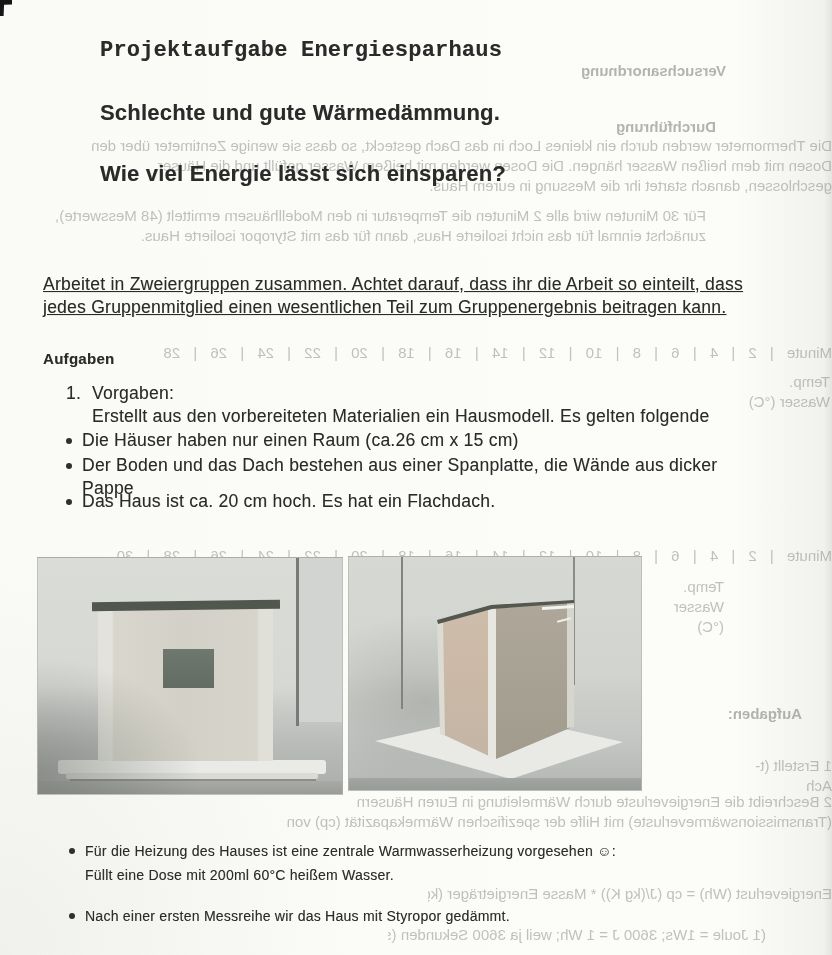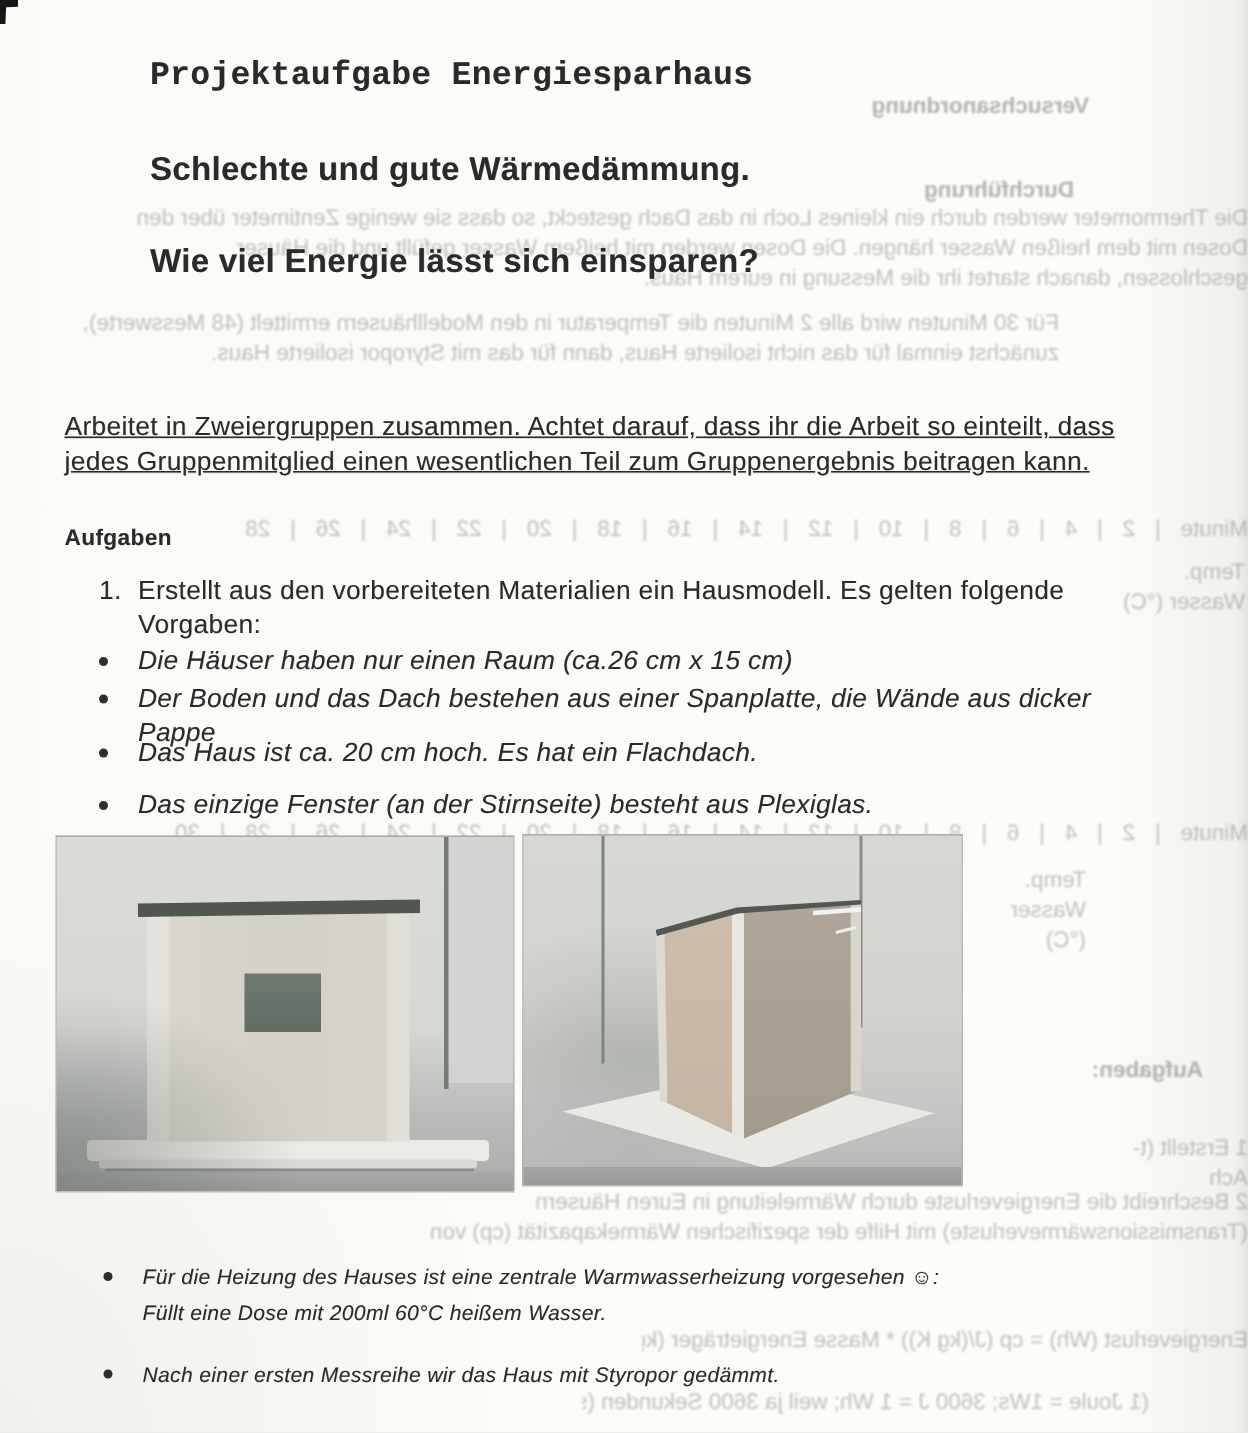--- a/index.html
+++ b/index.html
@@ -29,21 +29,21 @@
   .intro{ left:43px; top:273px;text-decoration:underline; }
   .aufgaben{ left:43px; top:337px; font-size:15px; font-weight:bold; letter-spacing:0.3px;margin-top:13px; }
   .line{ display:block; }
 
   .task1{ left:66px; top:382px; }
   .task1 .num{ display:inline-block; width:26px; vertical-align:top; }
   .task1 .ttext{ display:inline-block; vertical-align:top; }
 
   .bullet-row{ position:absolute; z-index:3; }
   .dot{ position:absolute; left:0; top:9px; width:6px; height:6px; border-radius:50%; background:#2f2f2f; }
-  .btext{ display:block; margin-left:26px;font-style:italic; }
+  .btext{ display:block; margin-left:16px; }
   .b1{ left:66px; top:429px; }
   .b2{ left:66px; top:454px; }
   .b3{ left:66px; top:490px; }
   .b4{ left:66px; top:525px; }
   .b-heat{ left:69px; top:839px; }
   .b-heat .body-txt2, .b-ins .body-txt2{ font-size:14px; letter-spacing:0.25px; line-height:24px; }
   .b-ins{ left:69px; top:904px; }
 
   
   .bleed{ position:absolute; z-index:1; transform:scaleX(-1); color:rgba(142,144,140,0.55);
@@ -130,46 +130,40 @@
   <div class="txt h-main t3">Wie viel Energie lässt sich einsparen?</div>
 
   <div class="txt body-txt intro">
     <span class="line">Arbeitet in Zweiergruppen zusammen. Achtet darauf, dass ihr die Arbeit so einteilt, dass</span>
     <span class="line">jedes Gruppenmitglied einen wesentlichen Teil zum Gruppenergebnis beitragen kann.</span>
   </div>
 
   <div class="txt aufgaben">Aufgaben</div>
 
   <div class="txt body-txt task1">
-    <span class="num">1.</span><span class="ttext"><span class="line">Erstellt aus den vorbereiteten Materialien ein Hausmodell. Es gelten folgende</span><span class="line">Vorgaben:</span></span>
+    <span class="num">1.</span><span class="ttext"><span class="line">Vorgaben:</span><span class="line">Erstellt aus den vorbereiteten Materialien ein Hausmodell. Es gelten folgende</span></span>
   </div>
 
   <div class="bullet-row b1 txt body-txt">
     <span class="dot"></span>
     <span class="btext">
         <span class="line">Die Häuser haben nur einen Raum (ca.26 cm x 15 cm)</span>
       </span>
   </div>
   <div class="bullet-row b2 txt body-txt">
     <span class="dot"></span>
     <span class="btext">
       <span class="line">Der Boden und das Dach bestehen aus einer Spanplatte, die Wände aus dicker</span>
       <span class="line">Pappe</span>
     </span>
   </div>
   <div class="bullet-row b3 txt body-txt">
     <span class="dot"></span>
     <span class="btext">
         <span class="line">Das Haus ist ca. 20 cm hoch. Es hat ein Flachdach.</span>
-      </span>
-  </div>
-  <div class="bullet-row b4 txt body-txt">
-    <span class="dot"></span>
-    <span class="btext">
-        <span class="line">Das einzige Fenster (an der Stirnseite) besteht aus Plexiglas.</span>
       </span>
   </div>
 
   <figure class="photo photo-left">
     <div class="pl-frame-band"></div>
     <div class="pl-frame-line"></div>
     <div class="pl-plate"></div>
     <div class="pl-plate-edge"></div>
     <div class="pl-plate-shadow"></div>
     <div class="pl-house"></div>

